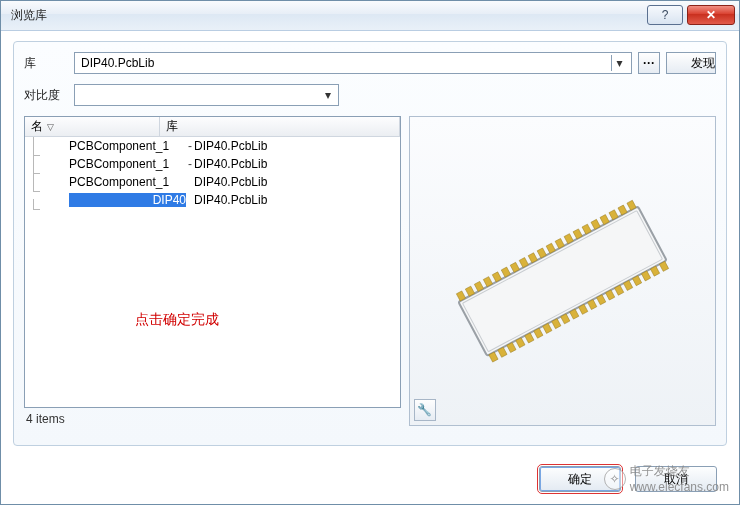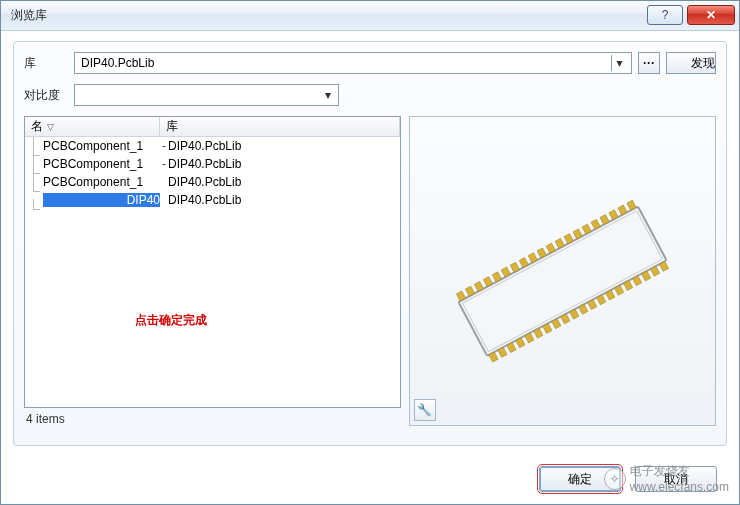--- a/index.html
+++ b/index.html
@@ -71,33 +71,32 @@
   .rows { }
   .lrow { display: flex; height: 18px; align-items: center; }
   .lrow .tree { width: 18px; position: relative; }
   .lrow .tree::before {
     content: ""; position: absolute; left: 8px; top: -9px; width: 1px; height: 18px; background: #b8b8b8;
   }
   .lrow .tree::after {
     content: ""; position: absolute; left: 8px; top: 9px; width: 7px; height: 1px; background: #b8b8b8;
   }
   .lrow.last .tree::before { height: 10px; top: -1px; }
-  .lrow .c1 { width: 117px; padding-left: 0px; overflow: hidden; white-space: nowrap; }
+  .lrow .c1 { width: 117px; padding-left: 0px; overflow: hidden; white-space: nowrap; margin-left: 26px; }
   .lrow .sep { width: 8px; text-align: center; color: #444; }
   .lrow .c2 { flex: 1; padding-left: 0px; }
   .lrow.sel .c1 { background: #2f7be5; color: #fff; text-align: right; }
   .count { padding: 4px 2px 0 2px; color: #333; }
   .preview {
     flex: 1; border: 1px solid #b0bfd0; background: linear-gradient(to bottom,#fbfcfe,#eef2f6);
     position: relative; overflow: hidden;
   }
   .annot {
-    position: absolute; bottom: 78px; left: 110px; color: #d10000; font-size: 12px;
+    position: absolute; bottom: 78px; left: 110px; color: #d10000; font-size: 14px;
     pointer-events: none;
-    font-weight: bold;
   }
   .tool-icon {
     position: absolute; left: 4px; bottom: 4px; width: 22px; height: 22px;
     border: 1px solid #a7b6c7; background: linear-gradient(to bottom,#fefefe,#e6ecf3);
     display: flex; align-items: center; justify-content: center; font-size: 13px;
   }
   .button-bar {
     position: absolute; right: 22px; bottom: 12px; display: flex; gap: 14px;
   }
   .dlg-btn {

